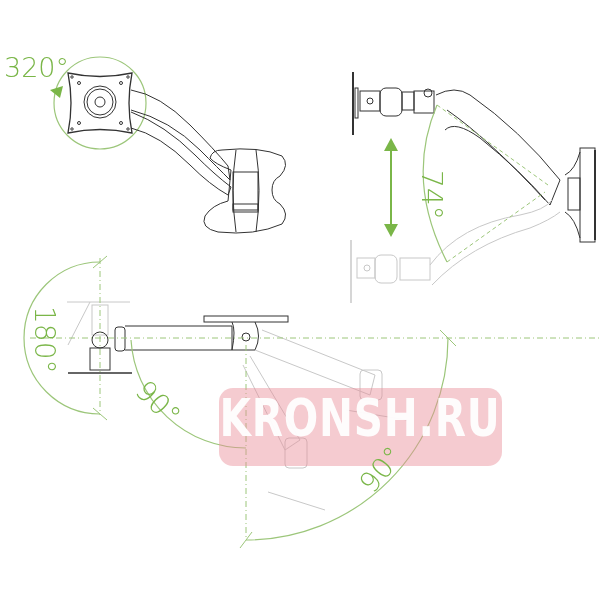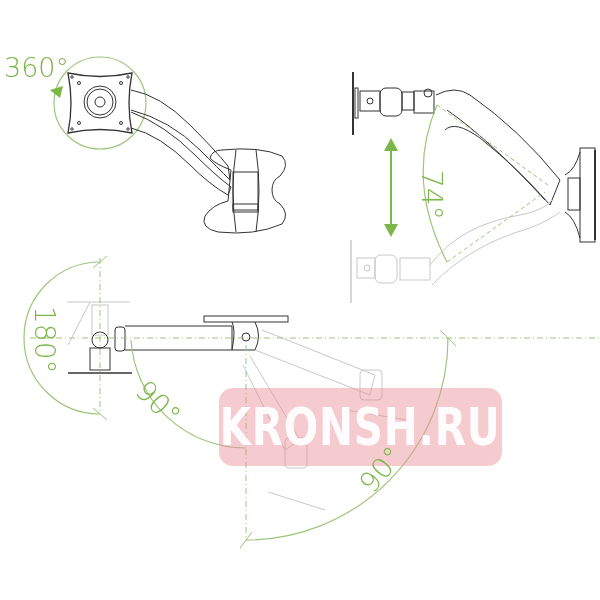--- a/index.html
+++ b/index.html
@@ -4,21 +4,21 @@
 <style>
   html, body { margin:0; padding:0; background:#ffffff; }
   body { width:600px; height:600px; position:relative; overflow:hidden; font-family:"Liberation Sans", sans-serif; }
   svg.diagram { position:absolute; left:0; top:0; width:600px; height:600px; }
   .label { position:absolute; color:#7ab648; font-family:"DejaVu Sans", sans-serif; font-weight:300; line-height:1; white-space:nowrap; }
   .l360 { left:4px; top:54px; font-size:27px; }
   .l74  { left:404px; top:170px; font-size:28px; transform:rotate(90deg); transform-origin:left top; left:445px; }
   .l180 { left:6px; top:306px; font-size:28px; transform:rotate(90deg); transform-origin:left top; left:58px; }
   .l90a { left:150px; top:376px; font-size:28px; transform:rotate(45deg); transform-origin:left top; }
   .l90b { left:355px; top:480px; font-size:28px; transform:rotate(-50deg); transform-origin:left top; }
-  .watermark { position:absolute; left:219px; top:388px; width:283px; height:78px; background:rgba(232,140,150,0.45); border-radius:14px; display:flex; align-items:center; justify-content:center; }
+  .watermark { position:absolute; left:219px; top:388px; width:283px; height:78px; background:rgba(232,140,150,0.45); border-radius:14px; display:flex; justify-content:center; }
   .watermark span { color:#ffffff; font-family:"DejaVu Sans", sans-serif; font-weight:bold; font-size:52px; letter-spacing:1px; transform:scaleX(0.78); opacity:0.95; }
 </style>
 </head>
 <body>
 
 <svg class="diagram" viewBox="0 0 600 600" xmlns="http://www.w3.org/2000/svg">
 
   <g fill="none" stroke="#333" stroke-width="1">
 
     <circle cx="100" cy="103" r="46" stroke="#9cc67a" stroke-width="1.2"></circle>
@@ -131,17 +131,17 @@
       <line x1="440" y1="330" x2="456" y2="346"></line>
       <line x1="240" y1="548" x2="252" y2="532"></line>
     </g>
   </g>
 </svg>
 
 <div class="watermark">
   <span>KRONSH.RU</span>
 </div>
 
-<div class="label l360">360°</div>
+<div class="label l360">320°</div>
 <div class="label l74">74°</div>
 <div class="label l180">180°</div>
 <div class="label l90a">90°</div>
 <div class="label l90b">90°</div>
 
 </body></html>

